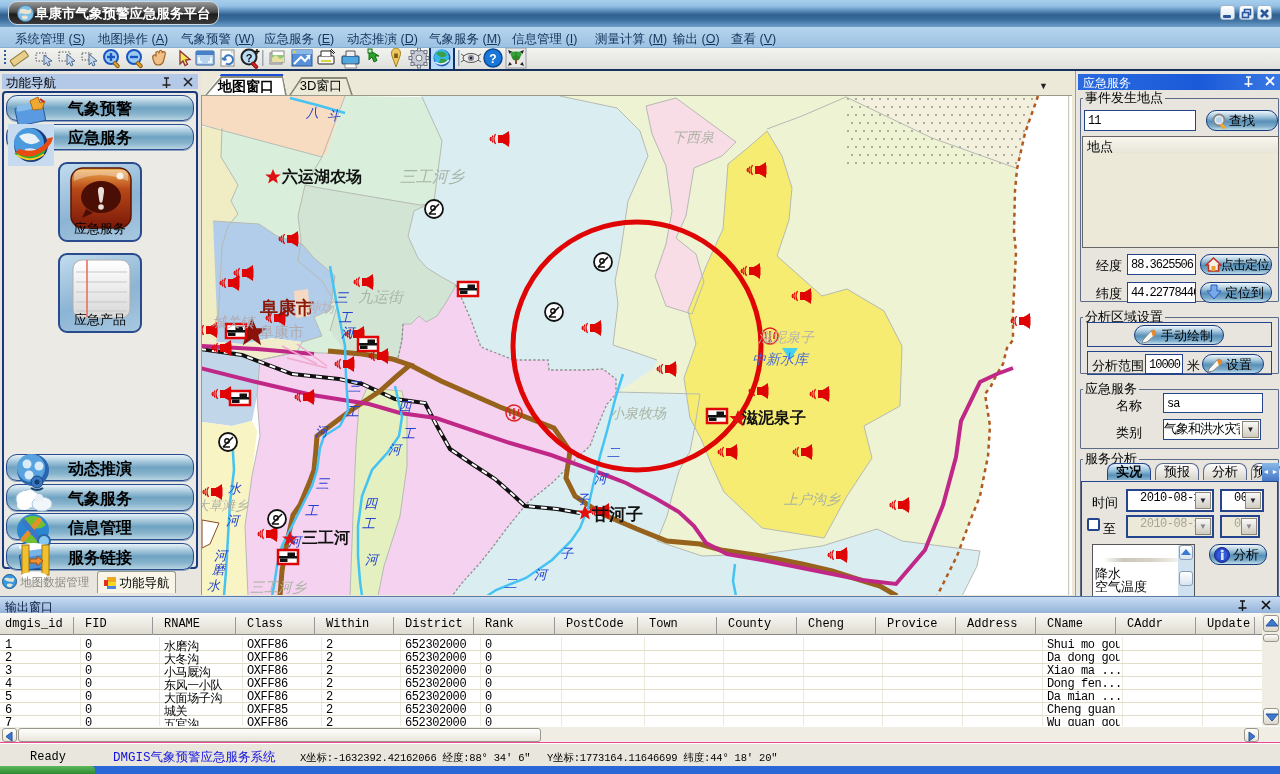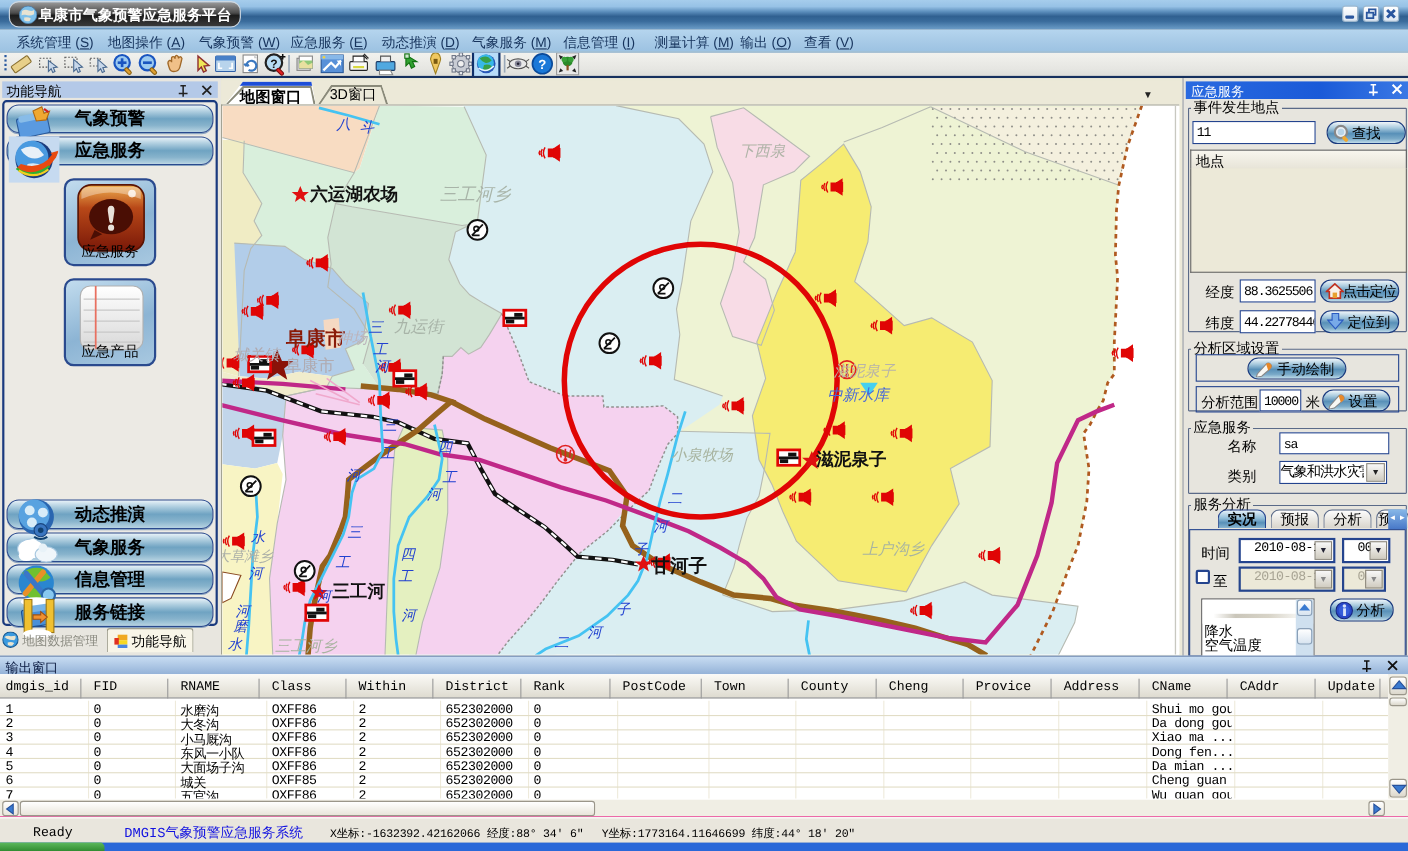--- a/index.html
+++ b/index.html
@@ -39,21 +39,21 @@
 #lp-tabs { position:absolute; left:0; top:500px; width:200px; height:24px; font-size:13px; }
 .lptab1 { position:absolute; left:2px; top:3px; color:#8a8a80; font-size:11.5px; }
 .lptab2 { position:absolute; left:97px; top:0px; height:22px; background:#f8f5e8; border:1px solid #9a9a8a; border-bottom:none; border-radius:3px 3px 0 0; padding:3px 6px 0 5px; color:#000; font-size:12.5px; }
 
 #maparea { position:absolute; left:201px; top:71px; width:874px; height:526px; background:#ece9d8; }
 #maptabs { position:absolute; left:0; top:2px; width:874px; height:22px; background:#ece9d8; }
 #mapwin { position:absolute; left:0px; top:24px; width:871px; height:500px; background:#fff; border-top:1px solid #9a9a8a; border-left:1px solid #9a9a8a; overflow:hidden; }
 #mtab1 { position:absolute; left:4px; top:1px; width:82px; height:21px; background:#fff;
   clip-path:polygon(16px 0, 78px 0, 100% 100%, 0 100%);
   font-size:14px; font-weight:bold; text-align:center; line-height:21px;
-  box-shadow:inset 0 0 0 40px #fff; border-top:4px solid #1d4ed8; }
+  box-shadow:inset 0 0 0 40px #fff; border-top:2px solid #1d4ed8; }
 #mtab1::before { content:""; position:absolute; left:0; top:0; width:100%; height:100%;
   clip-path:polygon(16px 0, 78px 0, 100% 100%, calc(100% - 2px) 100%, 77px 2px, 17px 2px, 2px 100%, 0 100%); background:#8a8a7a; }
 #mtab2 { position:absolute; left:88px; top:4px; width:64px; height:18px; background:#ece9d8;
   clip-path:polygon(12px 0, 58px 0, 100% 100%, 0 100%);
   font-size:13px; text-align:center; line-height:18px; }
 #mtab2::before { content:""; position:absolute; left:0; top:0; width:100%; height:100%;
   clip-path:polygon(12px 0, 58px 0, 100% 100%, calc(100% - 2px) 100%, 57px 2px, 13px 2px, 2px 100%, 0 100%); background:#8a8a7a; }
 #mtab-dd { position:absolute; left:838px; top:8px; font-size:9px; color:#222; }
 
 #rpanel { position:absolute; left:1075px; top:71px; width:205px; height:526px; background:#e7e5de; border-left:1px solid #9aa0aa; font-size:13px; }

